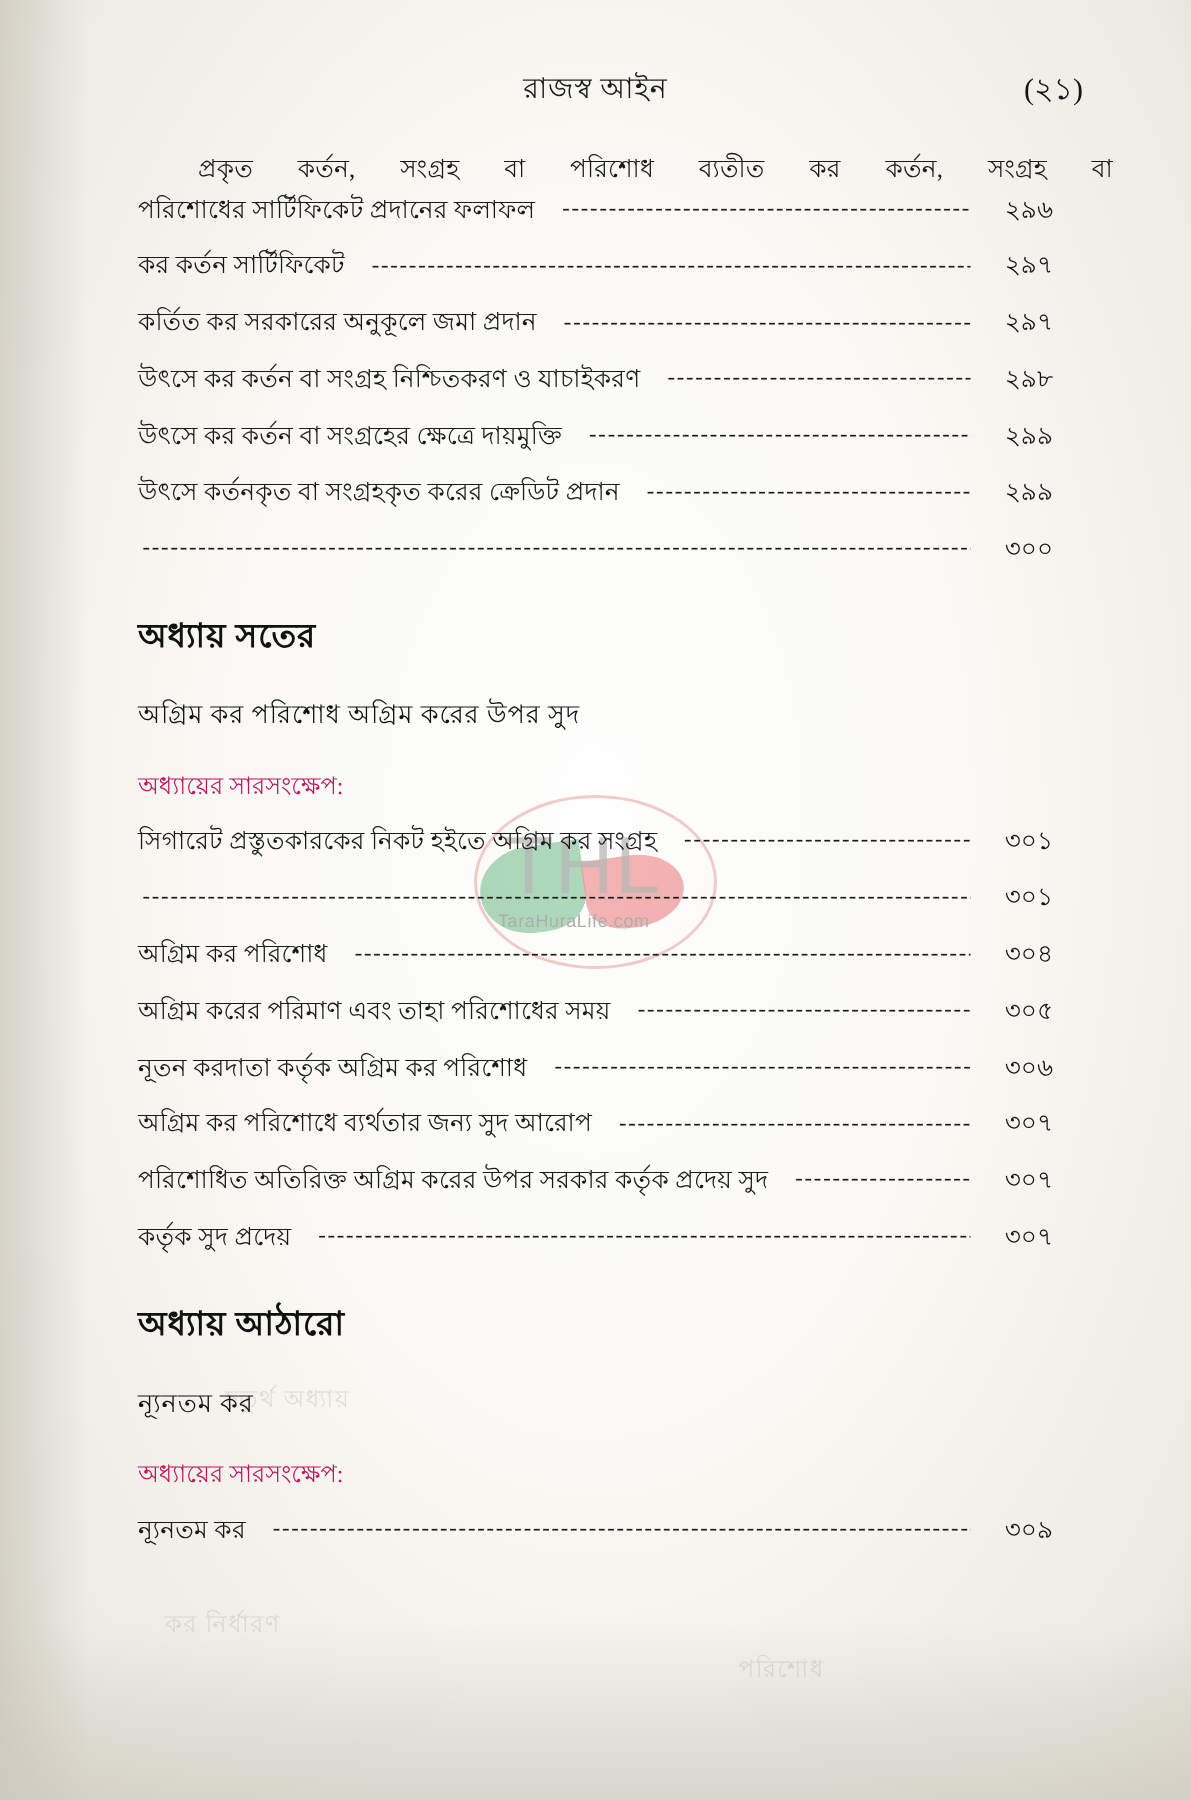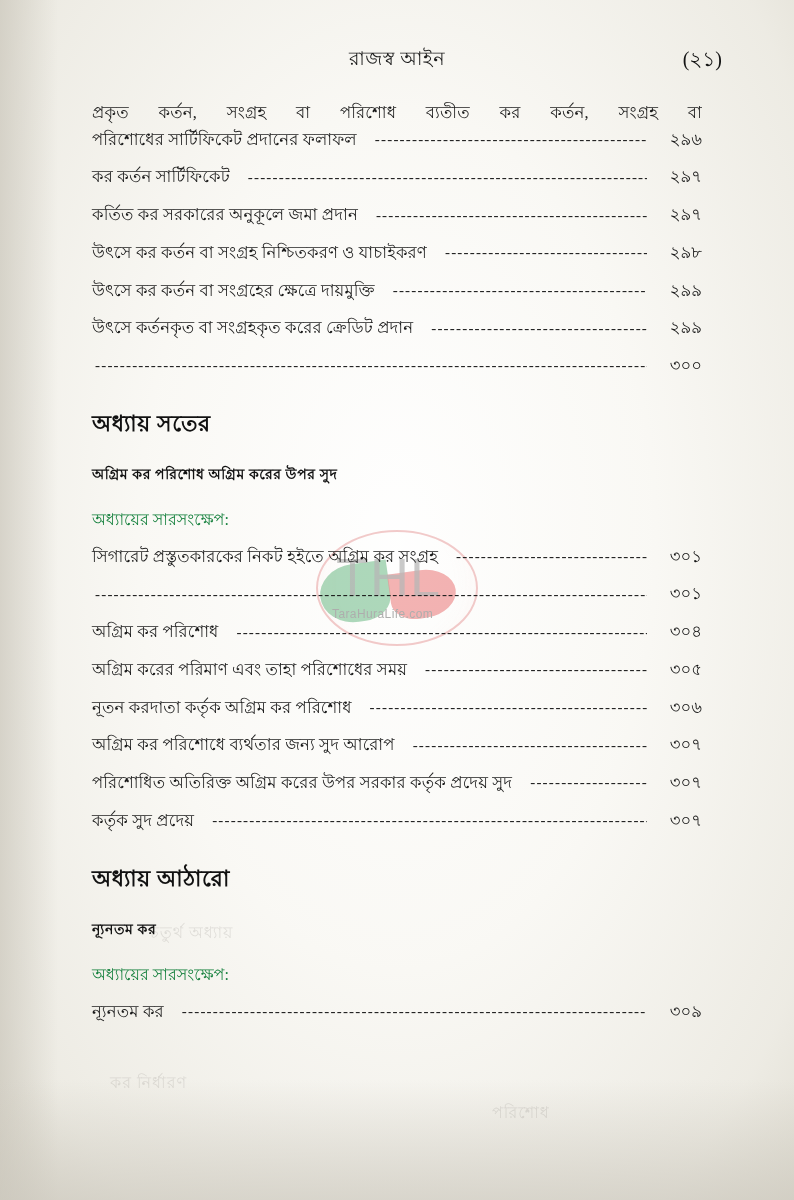--- a/index.html
+++ b/index.html
@@ -82,20 +82,21 @@
     white-space: nowrap;
     letter-spacing: 0.15px;
   }
   .entry-text.justify {
     white-space: normal;
     text-align: justify;
     text-align-last: justify;
     width: 100%;
     display: block;
     letter-spacing: 0.15px;
+    margin-left: 40px;
   }
   .leader {
     flex: 1 1 auto;
     overflow: hidden;
     white-space: nowrap;
     color: #1a1a1a;
     font-size: 15px;
     letter-spacing: 1.2px;
     padding: 0 3px 2px 3px;
     min-width: 14px;
@@ -112,28 +113,28 @@
     margin: 26px 0 20px 0;
   }
   .chapter-label {
     font-size: 22px;
     font-weight: bold;
     color: #111;
     letter-spacing: 0.6px;
     margin-bottom: 20px;
   }
   .chapter-title {
-    font-size: 14px;
-    font-weight: bold;
+    font-size: 17px;
+    font-weight: normal;
     color: #111;
     letter-spacing: 0.6px;
   }
   .summary-label {
     font-size: 16px;
-    color: #15803d;
+    color: #be185d;
     margin: 16px 0 10px 0;
   }
   
   .watermark {
     position: absolute;
     left: 306px;
     top: 530px;
     width: 180px;
     height: 125px;
     z-index: 2;

